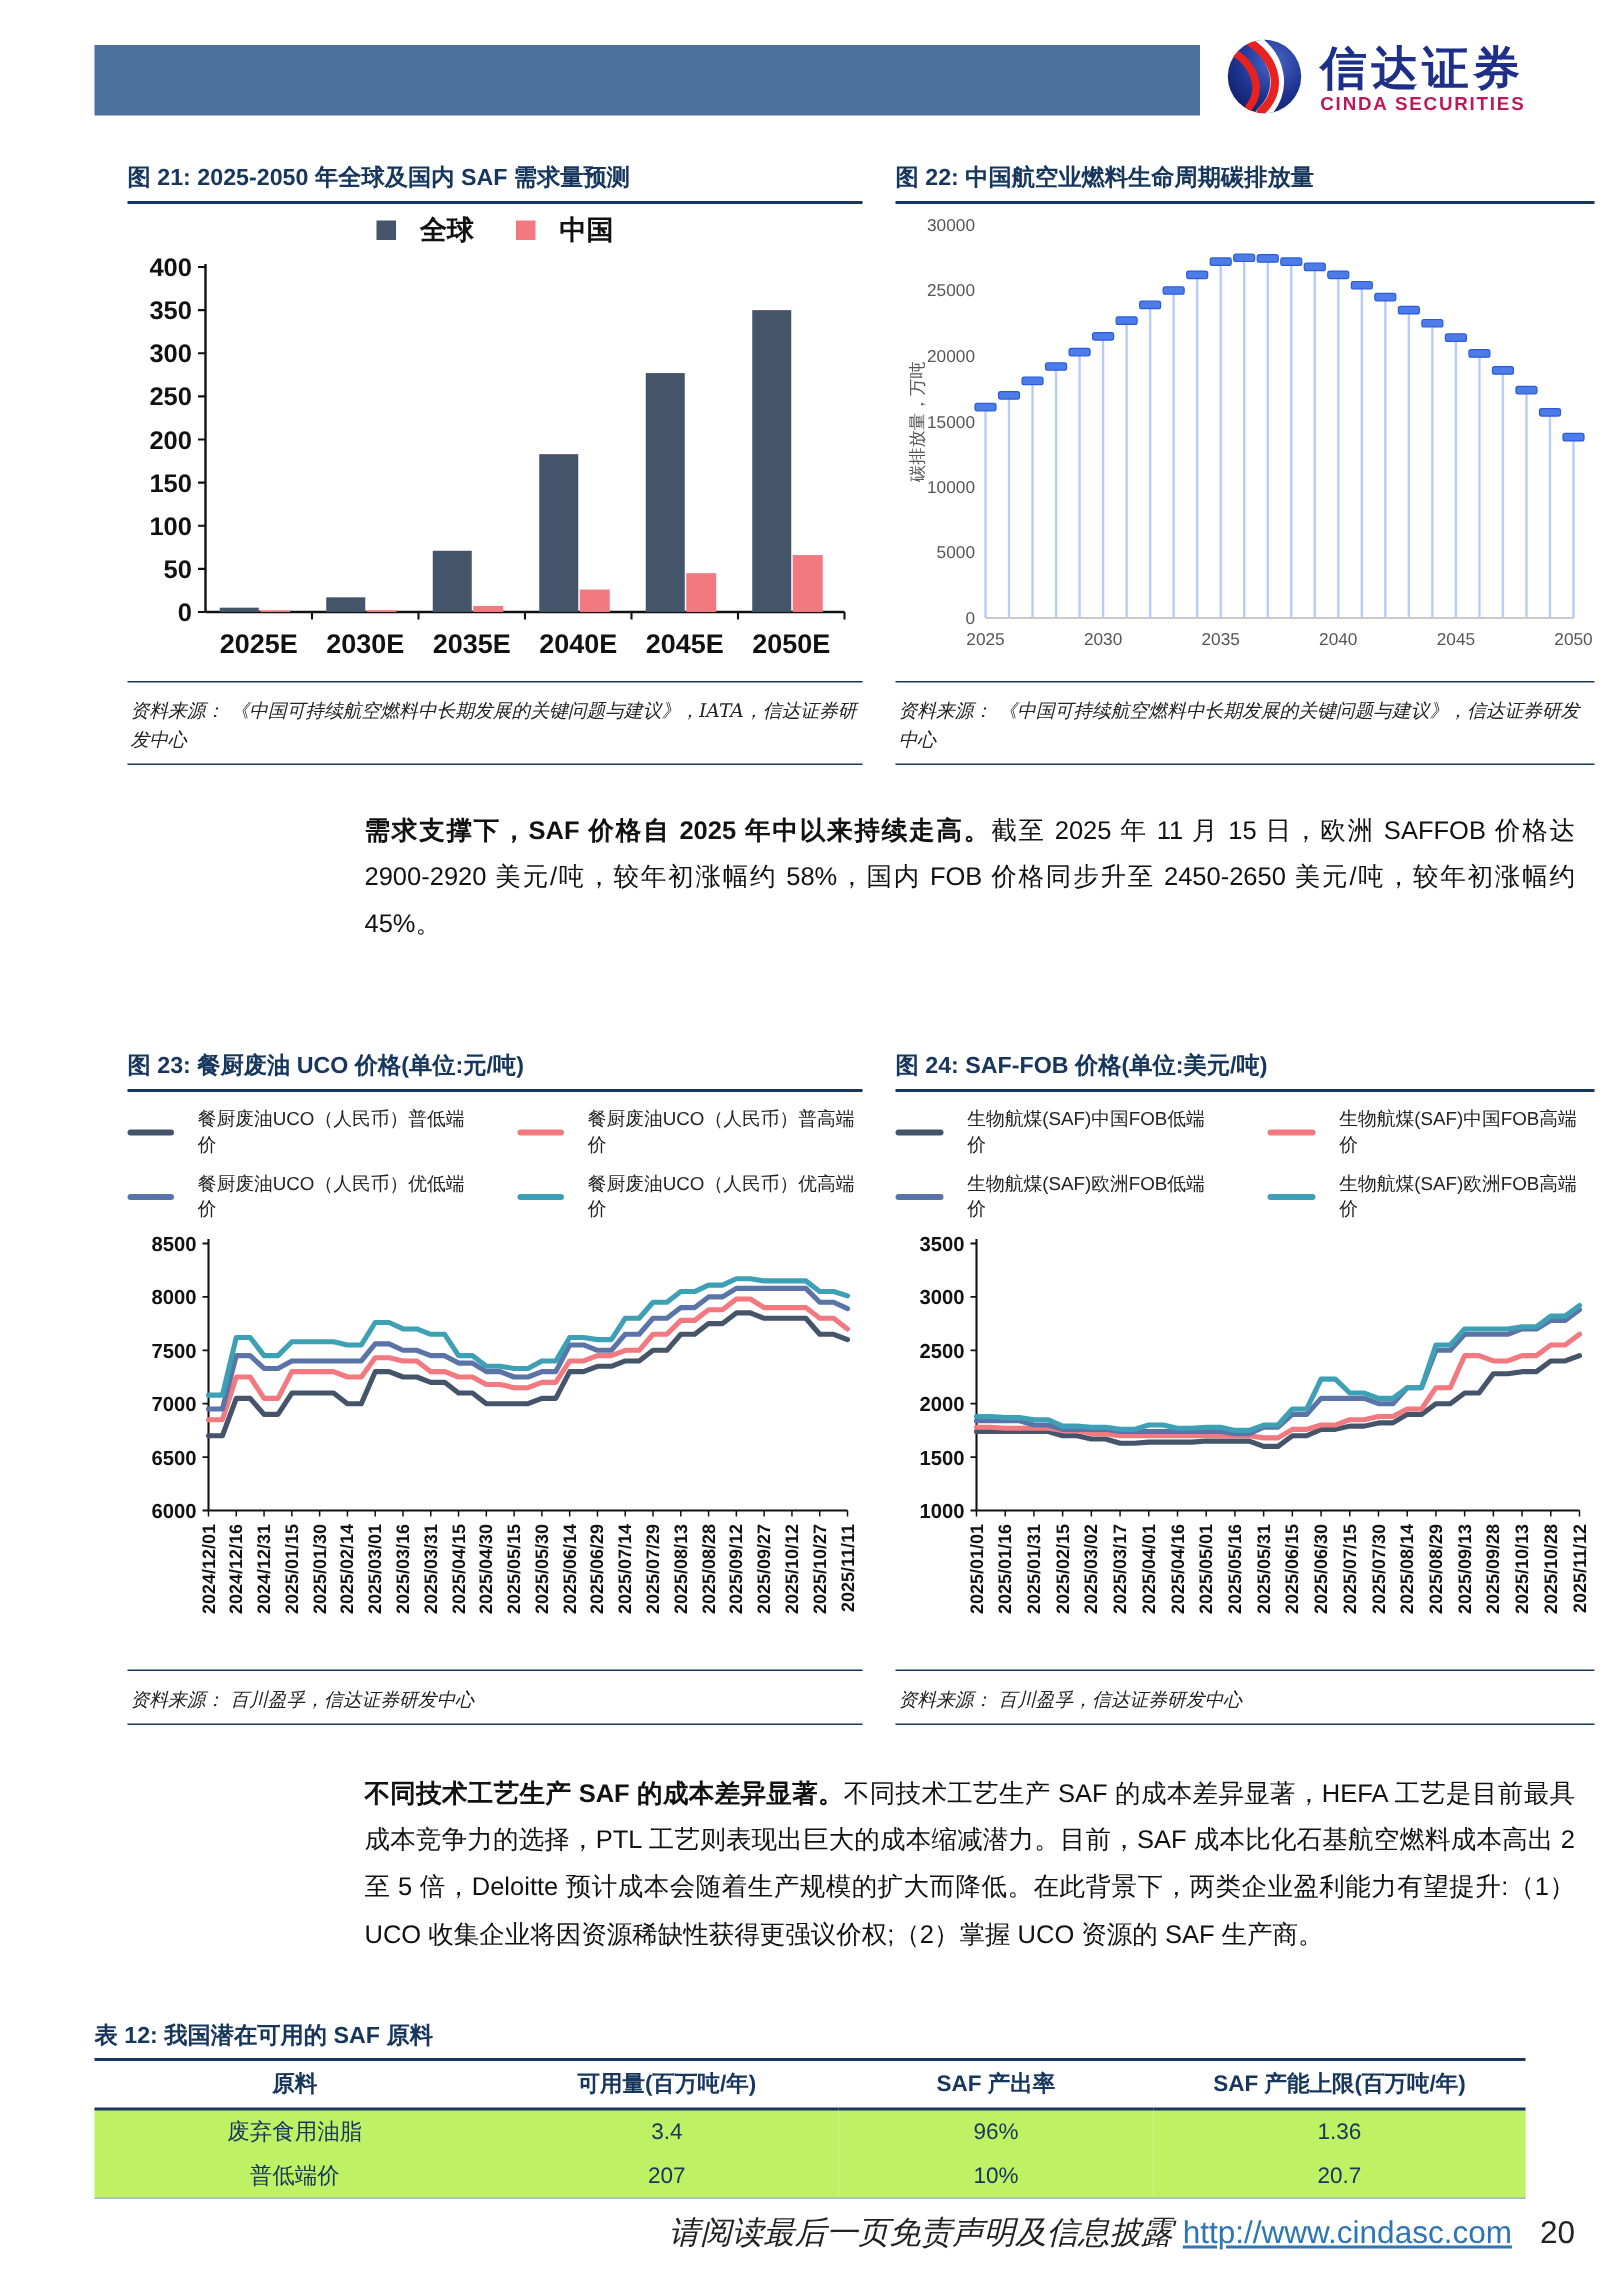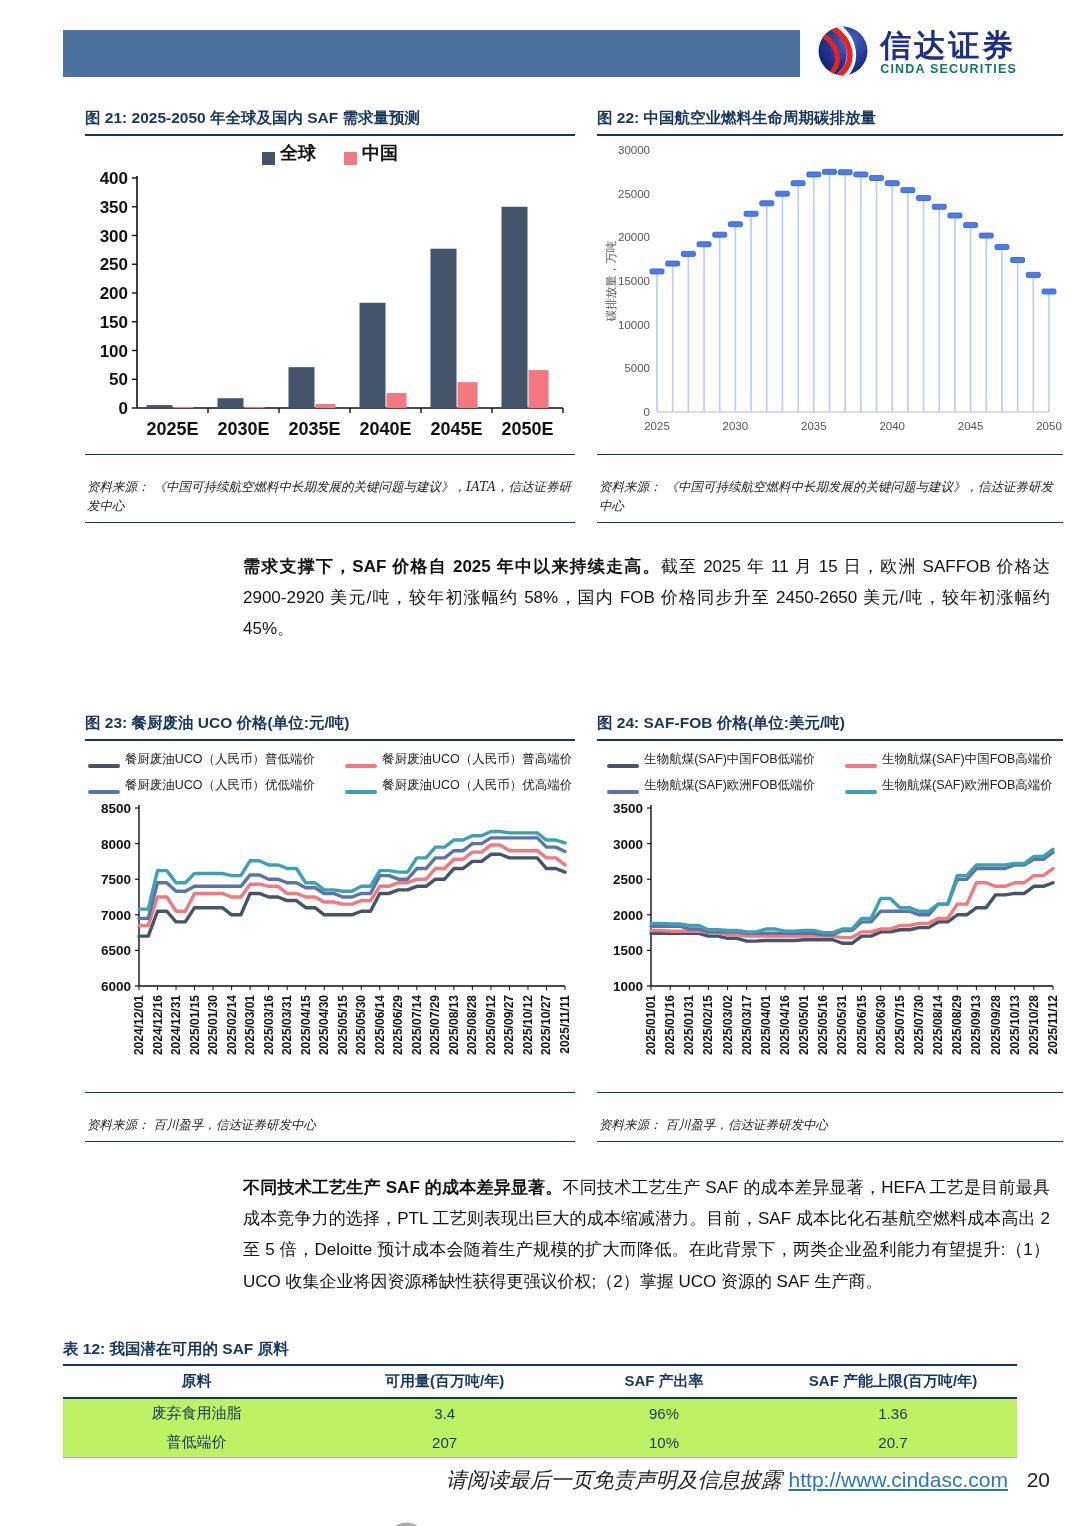--- a/index.html
+++ b/index.html
@@ -6,44 +6,44 @@
   html,body { width:1080px; height:1526px; overflow:hidden; background:#fff;
     font-family:"Liberation Sans","DejaVu Sans",sans-serif; color:#111; }
   .page { width:1080px; height:1526px; padding:0 63px; position:relative; }
 
   
   .top-header { display:flex; align-items:center; margin-top:26px; height:54px; }
   .header-bar { flex:1; height:47px; background:#4c719e; }
   .brand { display:flex; align-items:center; gap:10px; padding-left:16px; }
   .brand-text { display:flex; flex-direction:column; line-height:1.05; }
   .brand-cn { font-size:31px; font-weight:700; color:#1e2f87; letter-spacing:3px; }
-  .brand-en { font-size:12.5px; font-weight:700; color:#0f766e; letter-spacing:1.2px; }
+  .brand-en { font-size:12.5px; font-weight:700; color:#be185d; letter-spacing:1.2px; }
 
   
   .fig-row { display:flex; gap:22px; margin-left:22px; margin-right:-46px; }
   .fig-row.r1 { margin-top:28px; }
   .fig-row.r2 { margin-top:68px; }
   .fig-panel { display:flex; flex-direction:column; }
   .fp-left  { width:490px; }
   .fp-right { width:466px; }
   .fig-title { font-size:15.5px; font-weight:700; color:#17365d;
     padding-bottom:5px; border-bottom:2.2px solid #17365d; }
   .fig-chart { width:100%; }
   .fig-chart svg { display:block; }
   svg text { font-family:"Liberation Sans","DejaVu Sans",sans-serif; }
   .fig-source { border-top:1.5px solid #17365d; border-bottom:1.5px solid #17365d;
-    padding:23px 2px 6px; font-family:"DejaVu Serif",serif; font-style:italic;
+    padding:10px 2px 6px; font-family:"DejaVu Serif",serif; font-style:italic;
     font-size:12.5px; color:#222; line-height:1.5; margin-top:auto; }
 
   
   .legend-bar { display:flex; justify-content:center; align-items:center;
     gap:28px; height:30px; margin-top:2px; }
   .legend-grid { display:grid; grid-template-columns:auto auto; column-gap:30px;
     row-gap:9px; justify-content:center; padding:10px 0 6px; }
-  .lg-item { display:inline-flex; align-items:flex-end; gap:5px; }
+  .lg-item { display:inline-flex; align-items:center; gap:16px; }
   .sw-box { width:13px; height:13px; display:inline-block; }
   .sw-line { width:32px; height:3.6px; display:inline-block; border-radius:2px; }
   .legend-bar .lg-txt { font-size:18px; font-weight:700; color:#111; }
   .legend-grid .lg-txt { font-size:12.5px; color:#222; }
 
   
   .para { margin-left:180px; margin-right:-33px; font-size:17px; line-height:1.85;
     text-align:justify; color:#111; }
   .para.p1 { margin-top:28px; }
   .para.p2 { margin-top:30px; }

